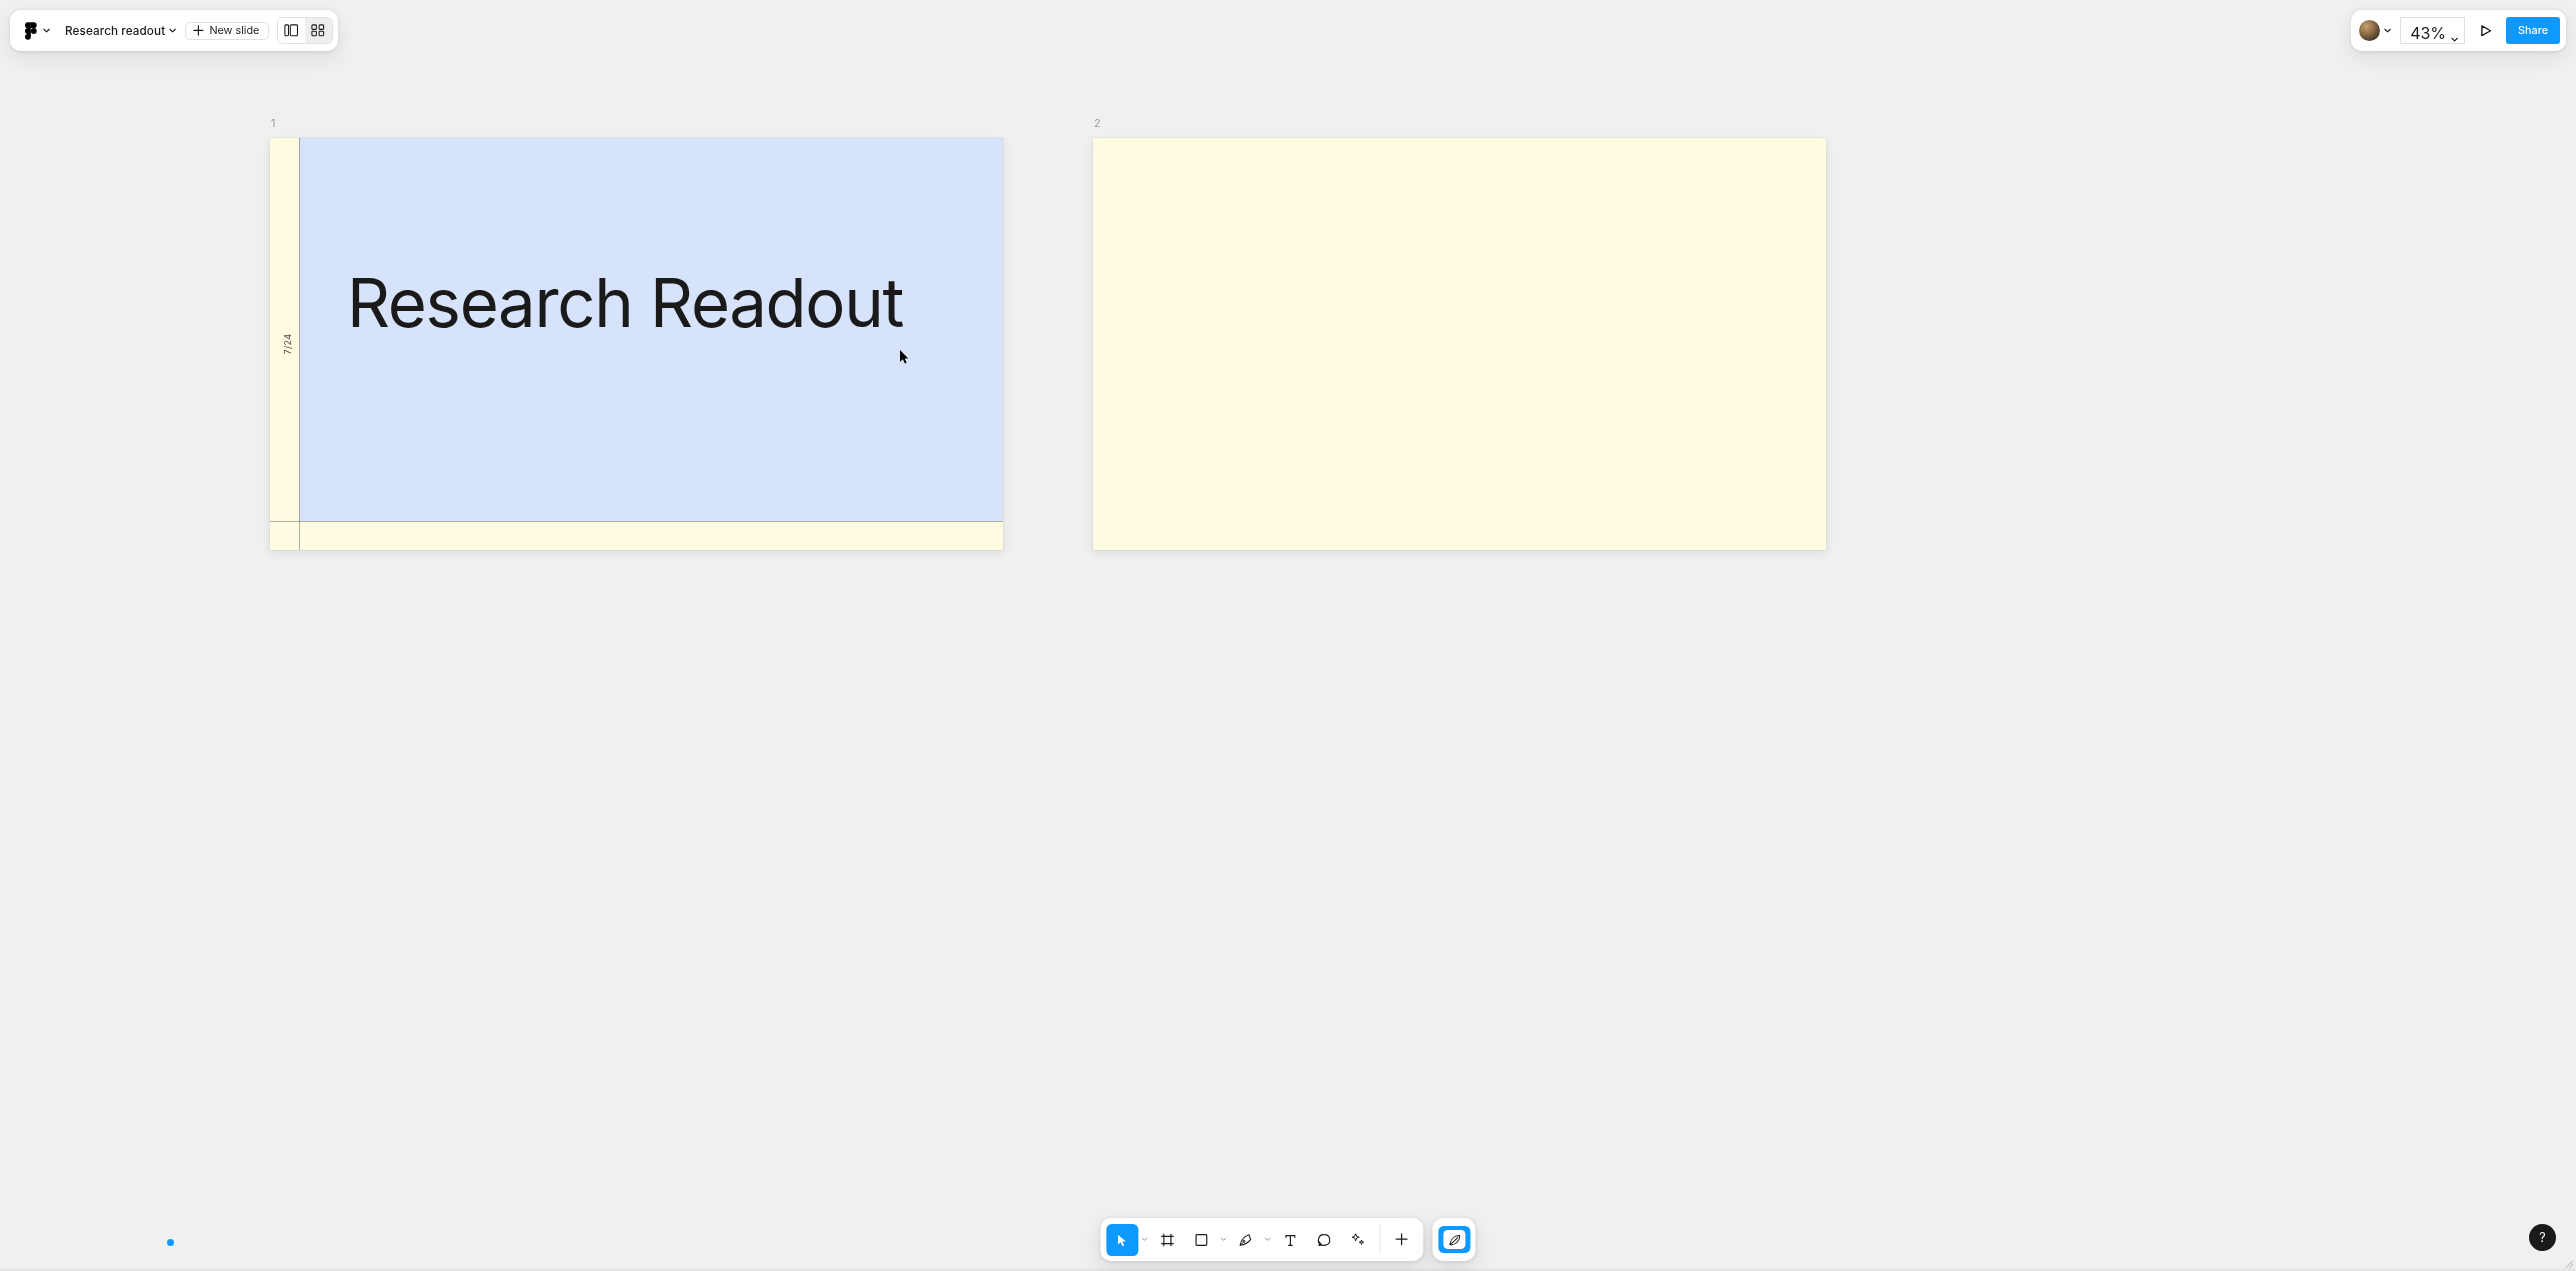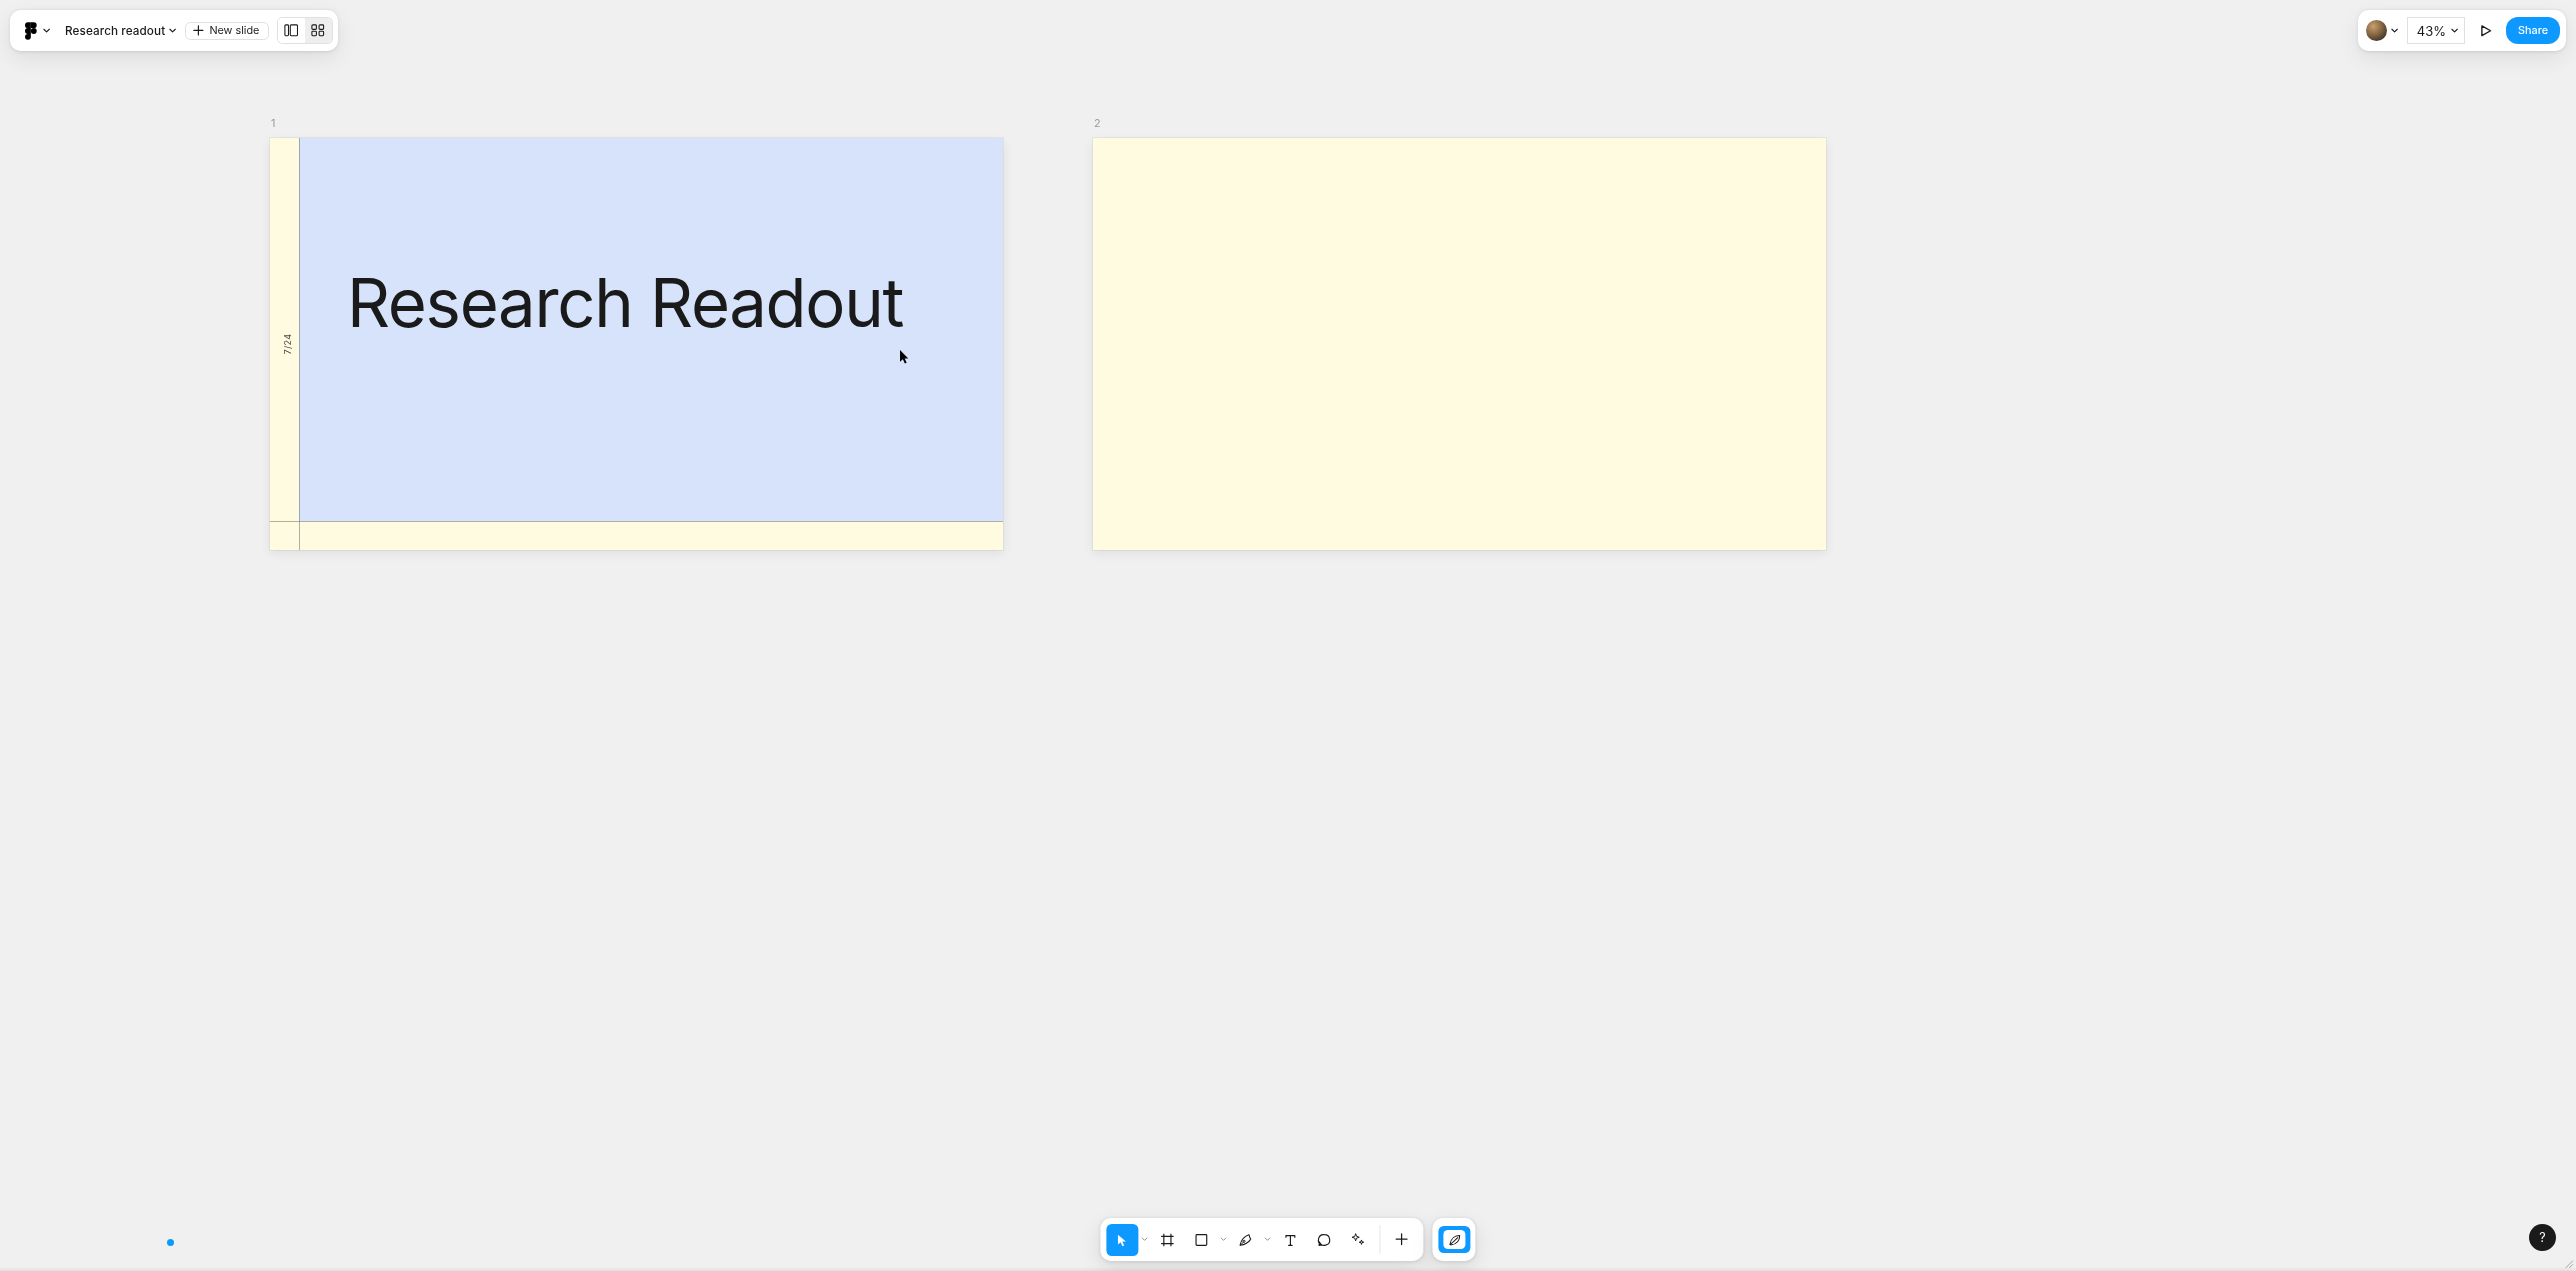--- a/index.html
+++ b/index.html
@@ -92,44 +92,44 @@
     align-items:center;
     padding: 0 6.3px;
     gap:7.2px;
   }
   .avatar {
     width:21.5px;height:21.5px;border-radius:50%;
     background: radial-gradient(circle at 35% 30%, #c8a070 0%, #8b6a45 40%, #4a3a28 75%, #2a2015 100%);
     flex:none;
   }
   .zoom-box {
-    display:flex; align-items:center;
+    display:flex; align-items:flex-end;
     border:0.9px solid #e0e0e0;
     border-radius:0;
     height:27px;
     padding:0 5.4px 0 9px;
-    font-size:13px;
+    font-size:16px;
     gap:5.4px;
     background:#fff;
     cursor:pointer;
   }
   .play-btn {
     width:27px;height:27px;
     display:flex;align-items:center;justify-content:center;
     cursor:pointer;
     border-radius:5.4px;
   }
   .share-btn {
     background:#0d99ff;
     color:#fff;
     font-size:10.8px;
     font-weight:500;
     padding: 0 11.7px;
     height:27px;
-    border-radius:12px;
+    border-radius:3px;
     display:flex;align-items:center;
     cursor:pointer;
   }
 
   
   .canvas { position:absolute; inset:0; }
 
   .slide-label {
     position:absolute;
     font-size:10.8px;

